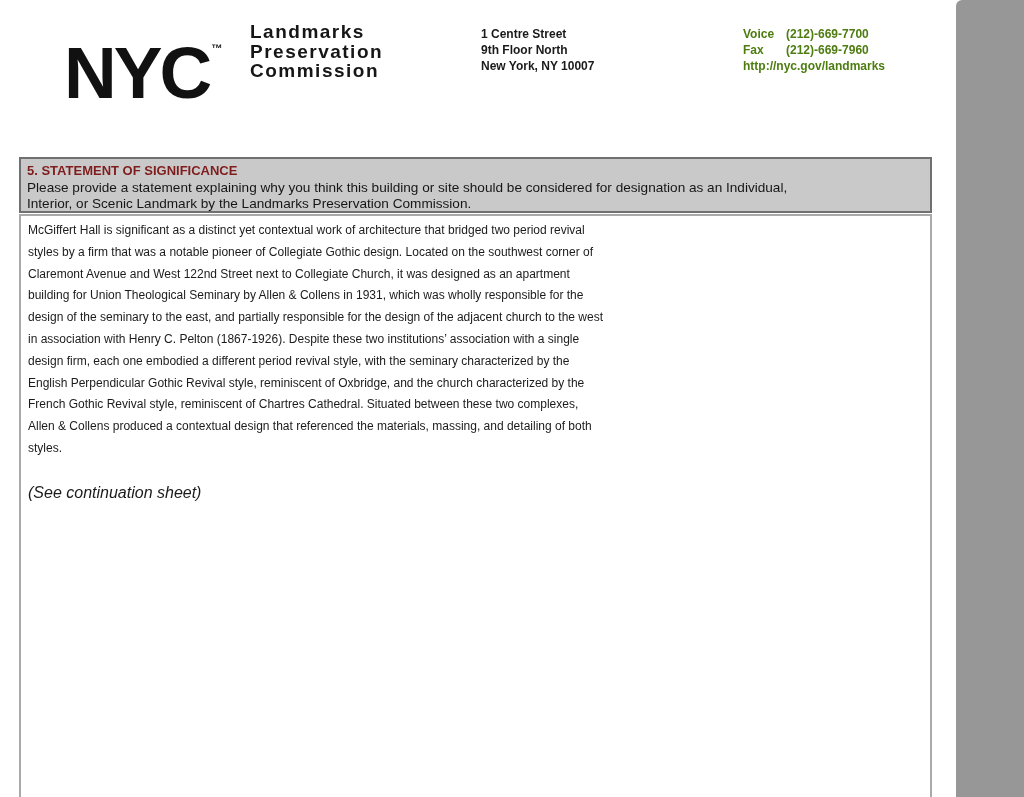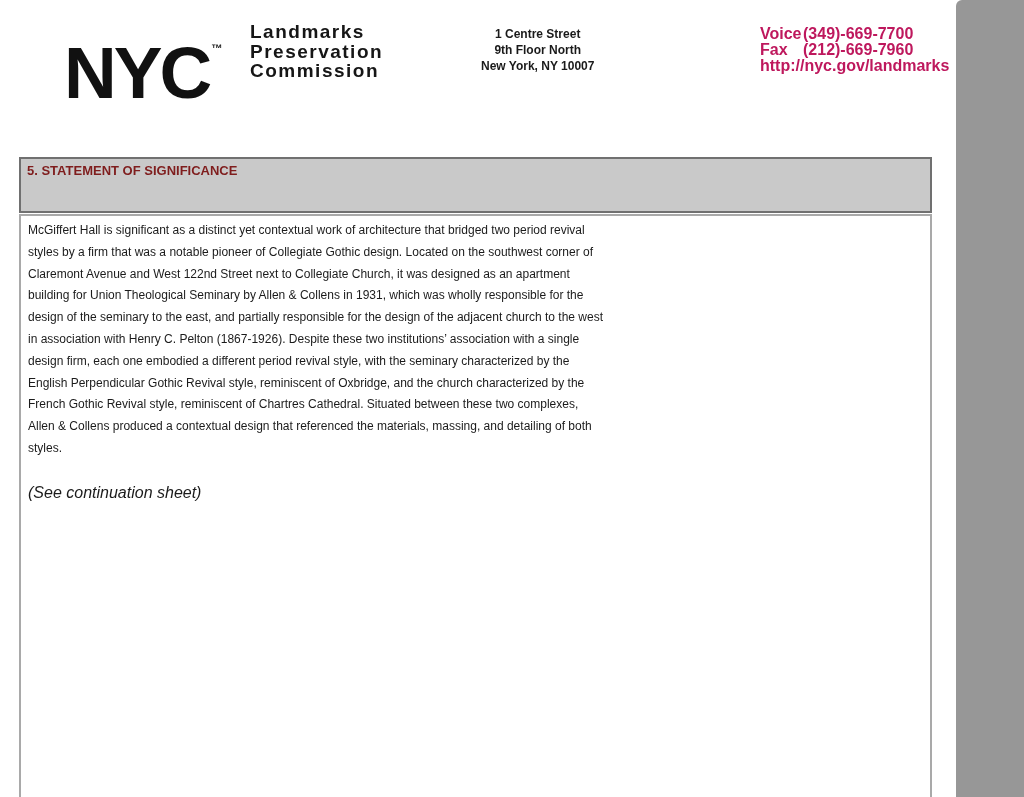--- a/index.html
+++ b/index.html
@@ -57,30 +57,29 @@
     color: #161616;
   }
   .address-lines {
     position: absolute;
     left: 481px;
     top: 26px;
     font-weight: bold;
     font-size: 12px;
     line-height: 16px;
     color: #1a1a1a;
-    text-align: center;
   }
   .contact-block {
     position: absolute;
-    left: 760px;
+    left: 743px;
     top: 26px;
     font-weight: bold;
-    font-size: 16px;
+    font-size: 12px;
     line-height: 16px;
-    color: #be185d;
+    color: #4d7c0f;
   }
   .contact-row { display: grid; grid-template-columns: 43px auto; }
   
   .section-header {
     position: absolute;
     left: 19px;
     top: 157px;
     width: 913px;
     height: 56px;
     box-sizing: border-box;
@@ -142,31 +141,35 @@
 
   <div class="address-lines">
       <div>1 Centre Street</div>
       <div>9th Floor North</div>
       <div>New York, NY 10007</div>
     </div>
 
   <div class="contact-block">
     <div class="contact-row">
       <span>Voice</span>
-      <span>(349)-669-7700</span>
+      <span>(212)-669-7700</span>
     </div>
     <div class="contact-row">
       <span>Fax</span>
       <span>(212)-669-7960</span>
     </div>
     <div>http://nyc.gov/landmarks</div>
   </div>
 
   <div class="section-header">
     <div class="section-title">5. STATEMENT OF SIGNIFICANCE</div>
+    <div class="section-instructions">
+        <div>Please provide a statement explaining why you think this building or site should be considered for designation as an Individual,</div>
+        <div>Interior, or Scenic Landmark by the Landmarks Preservation Commission.</div>
+      </div>
   </div>
 
   <div class="statement-box">
     <div class="statement-text">
         <div>McGiffert Hall is significant as a distinct yet contextual work of architecture that bridged two period revival</div>
         <div>styles by a firm that was a notable pioneer of Collegiate Gothic design. Located on the southwest corner of</div>
         <div>Claremont Avenue and West 122nd Street next to Collegiate Church, it was designed as an apartment</div>
         <div>building for Union Theological Seminary by Allen &amp; Collens in 1931, which was wholly responsible for the</div>
         <div>design of the seminary to the east, and partially responsible for the design of the adjacent church to the west</div>
         <div>in association with Henry C. Pelton (1867-1926). Despite these two institutions’ association with a single</div>

